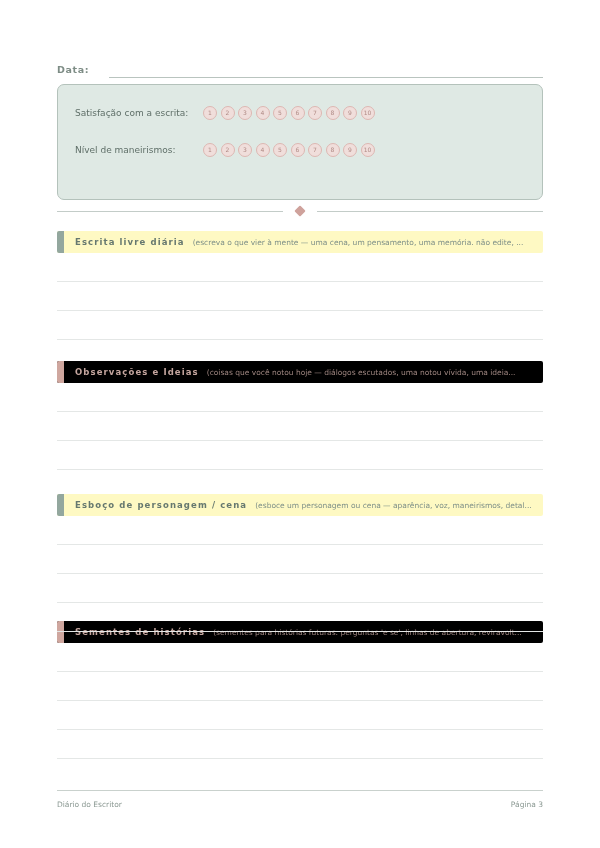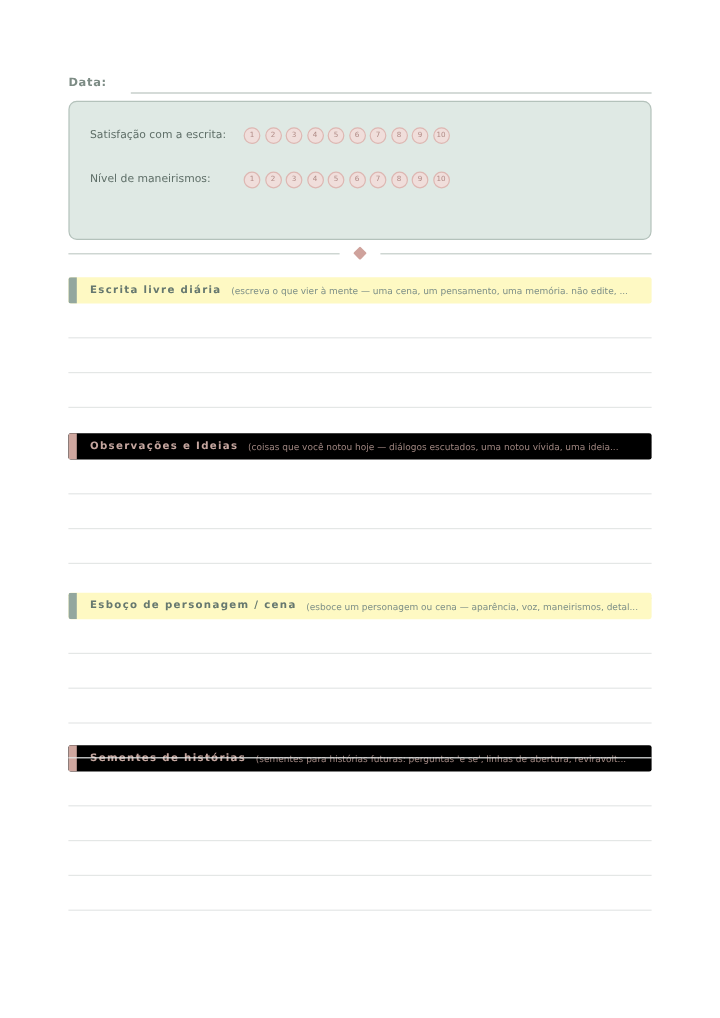--- a/index.html
+++ b/index.html
@@ -306,14 +306,18 @@
       <span class="sec-hint">(esboce um personagem ou cena — aparência, voz, maneirismos, detal...</span>
     </div>
     <div class="lines">
       <div class="wline"></div>
       <div class="wline"></div>
       <div class="wline"></div>
       <div class="wline"></div>
     </div>
   </div>
 
+  <div class="footer">
+    <span class="footer-text">Diário do Escritor</span>
+    <span class="footer-text">Página 3</span>
+  </div>
 
 </div>
 
 </body></html>

